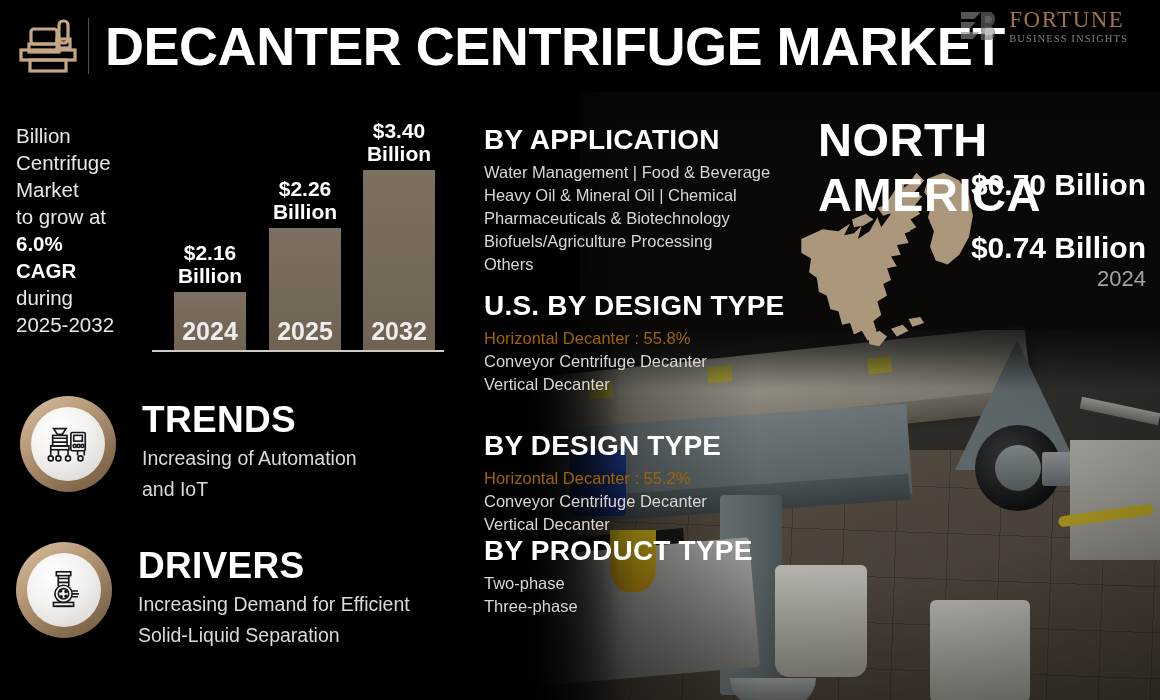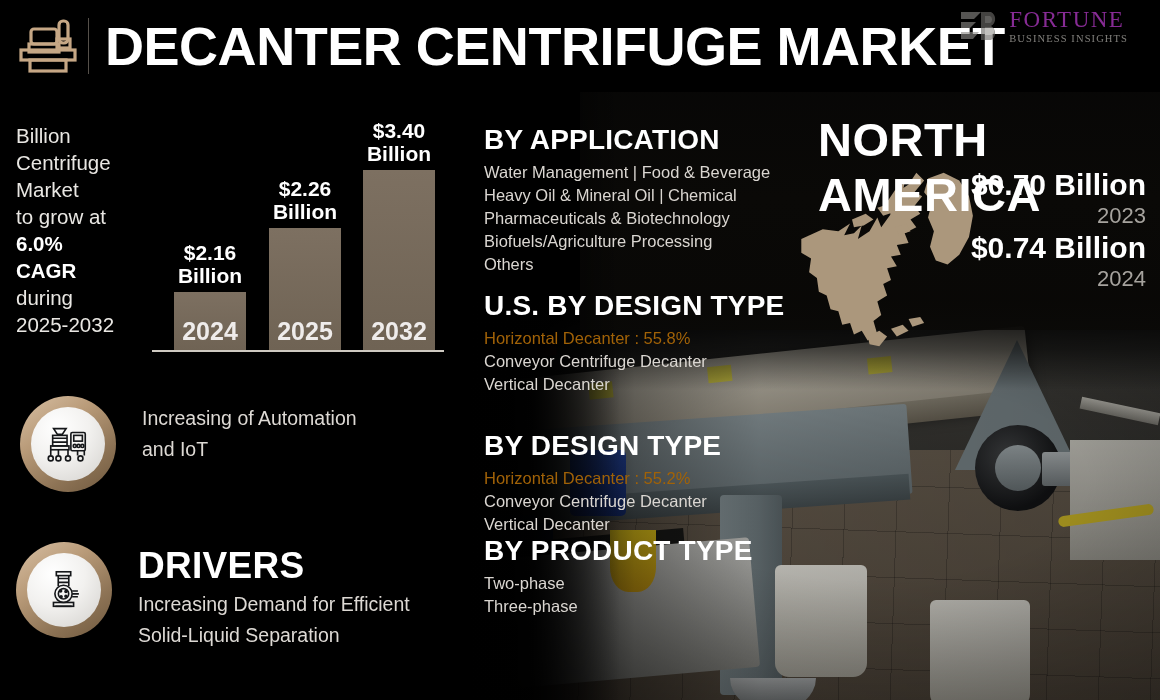--- a/index.html
+++ b/index.html
@@ -62,21 +62,21 @@
 
   
   .header{position:absolute;left:0;top:0;width:1142px;height:92px;display:flex;align-items:center;z-index:40;}
   .hdr-icon{width:72px;margin-left:12px;display:flex;justify-content:center;align-items:center;}
   .hdr-div{width:1px;height:56px;background:#55504a;margin:0 16px 0 4px;}
   .hdr-title{font-size:53px;font-weight:bold;letter-spacing:-0.5px;color:#fff;
      transform:scaleX(1.02);transform-origin:left center;white-space:nowrap;
      font-family:"Liberation Sans Narrow","Liberation Sans",sans-serif;}
   .fbi{position:absolute;right:14px;top:8px;display:flex;align-items:center;gap:8px;opacity:.62;}
   .fbi-txt{display:flex;flex-direction:column;line-height:1;}
-  .fbi-1{font-family:"Liberation Serif","DejaVu Serif",serif;font-size:23px;letter-spacing:1.5px;color:#d946ef;}
+  .fbi-1{font-family:"Liberation Serif","DejaVu Serif",serif;font-size:23px;letter-spacing:1.5px;color:#fdba74;}
   .fbi-2{font-family:"Liberation Serif","DejaVu Serif",serif;font-size:10.5px;letter-spacing:1.1px;color:#cfccc6;margin-top:3px;}
 
   
   .cagr{position:absolute;left:16px;top:122px;width:140px;font-size:20.5px;line-height:27px;color:#e9e7e3;font-weight:300;}
   .cagr .b{font-weight:bold;color:#fff;}
 
   
   .chart{position:absolute;left:152px;top:112px;width:292px;height:240px;}
   .axis{position:absolute;left:0;bottom:0;width:292px;height:2px;background:#cfcac2;}
   .bar-wrap{position:absolute;bottom:2px;display:flex;flex-direction:column;align-items:center;}
@@ -237,20 +237,21 @@
             <circle cx="39" cy="26" r="1.6"></circle>
           <path d="M6 30 v6 M14 30 v6 M24 30 v6 M34 31 v5 M41 31 v5"></path>
           <circle cx="6" cy="39" r="2.6"></circle>
             <circle cx="14" cy="39" r="2.6"></circle>
           <circle cx="24" cy="39" r="2.6"></circle>
             <circle cx="37" cy="39" r="2.6"></circle>
         </svg>
       </div>
     </div>
     <div class="kv-txt">
+      <div class="kv-h">TRENDS</div>
       <div class="kv-p">Increasing of Automation</div>
       <div class="kv-p" style="margin-top:0;">and IoT</div>
     </div>
   </div>
 
   <div class="kv" style="left:16px;top:542px;">
     <div class="kv-ico">
       <div class="kv-ico-in">
         <svg width="46" height="46" viewBox="0 0 48 48" fill="none" stroke="#15171a" stroke-width="1.7">
           <rect x="16" y="5" width="15" height="4"></rect>
@@ -324,21 +325,20 @@
         <path d="M104 66 L116 62 L120 70 L108 74 Z"></path>
         <path d="M76 178 L88 172 L96 178 L88 188 L78 186 Z"></path>
         <path d="M100 170 L112 166 L118 172 L106 178 Z"></path>
         <path d="M118 160 L130 158 L134 164 L122 168 Z"></path>
       </g>
     </svg>
   </div>
 
   <div class="na-fig" style="top:168px;">
     <div class="na-val">$0.70 Billion</div>
-    <div class="na-yr">2023</div>
   </div>
   <div class="na-fig" style="top:231px;">
     <div class="na-val">$0.74 Billion</div>
     <div class="na-yr">2024</div>
   </div>
 
 
 </div>
 
 </body></html>

